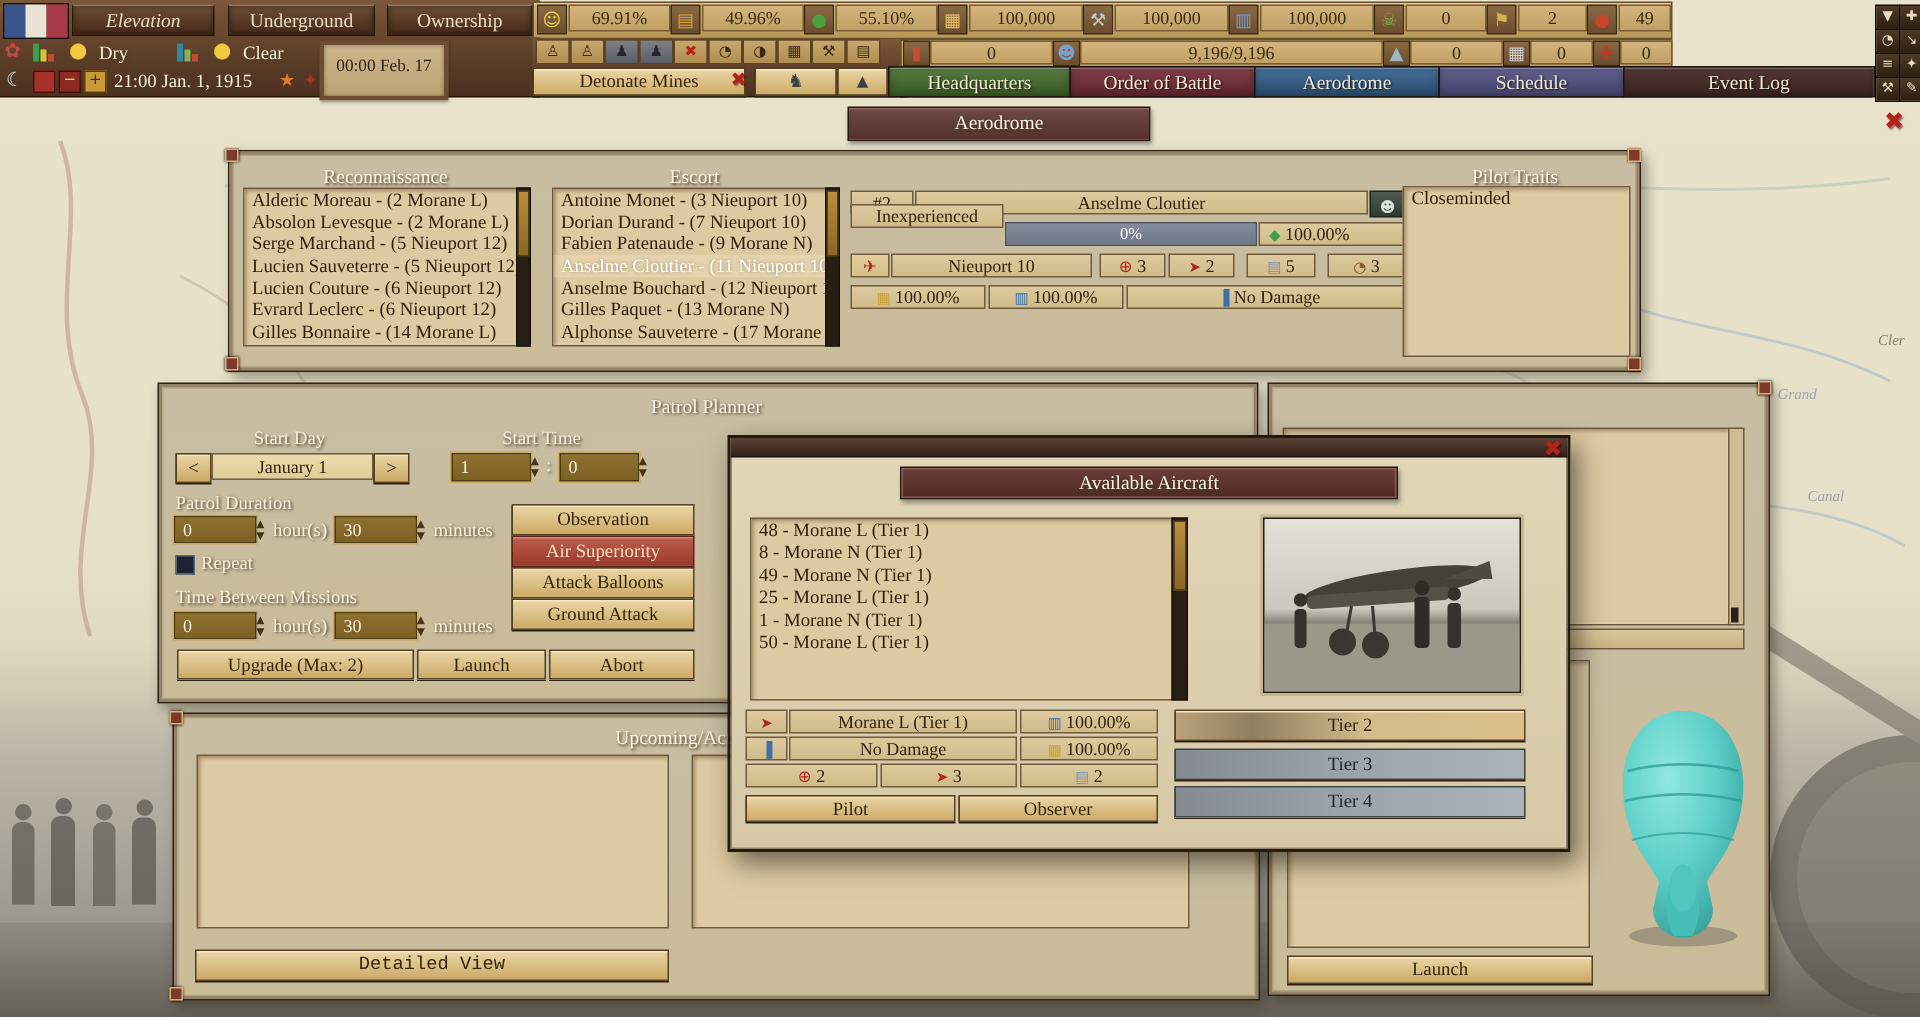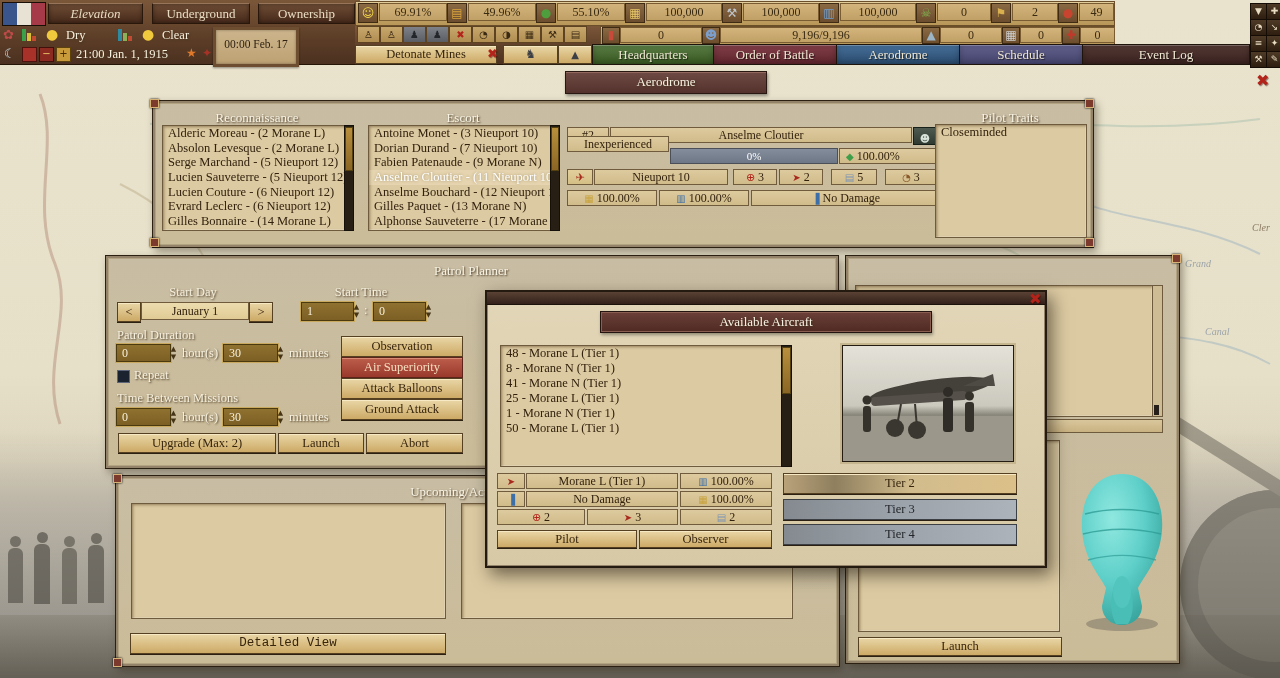--- a/index.html
+++ b/index.html
@@ -377,21 +377,21 @@
   </div>
   <span class="abs ico redx" style="left:1029px;top:292px;">✖</span>
   <div class="abs" style="left:600px;top:311px;width:330px;height:20px;
        background:linear-gradient(180deg,#6b4038,#4e2a23);border:1px solid #241410;box-shadow:inset 0 0 0 1px #8a5f52, 1px 2px 3px rgba(0,0,0,.35);">
     <div class="wlabel" style="line-height:19px;">Available Aircraft</div>
   </div>
 
   <div class="abs listbox" style="left:500px;top:345px;width:281px;height:120px;">
     <div class="li li8">48 - Morane L (Tier 1)</div>
     <div class="li li8">8 - Morane N (Tier 1)</div>
-    <div class="li li8">41 - Morane N (Tier 1)</div>
+    <div class="li li8">49 - Morane N (Tier 1)</div>
     <div class="li li8">25 - Morane L (Tier 1)</div>
     <div class="li li8">1 - Morane N (Tier 1)</div>
     <div class="li li8">50 - Morane L (Tier 1)</div>
   </div>
   <div class="abs vtrack" style="left:781px;top:345px;width:9px;height:120px;">
     <div class="vthumb" style="width:7px;height:45px;margin:1px auto 0;"></div>
   </div>
 
   <div class="abs photo" style="left:842px;top:345px;width:170px;height:115px;">
     <svg width="170" height="115" viewBox="0 0 170 115">

